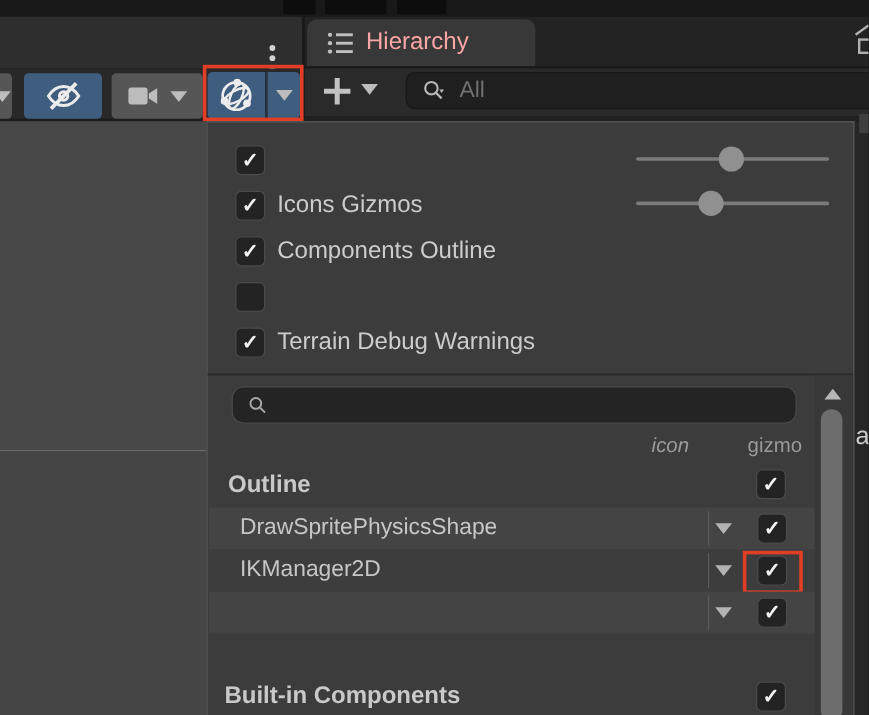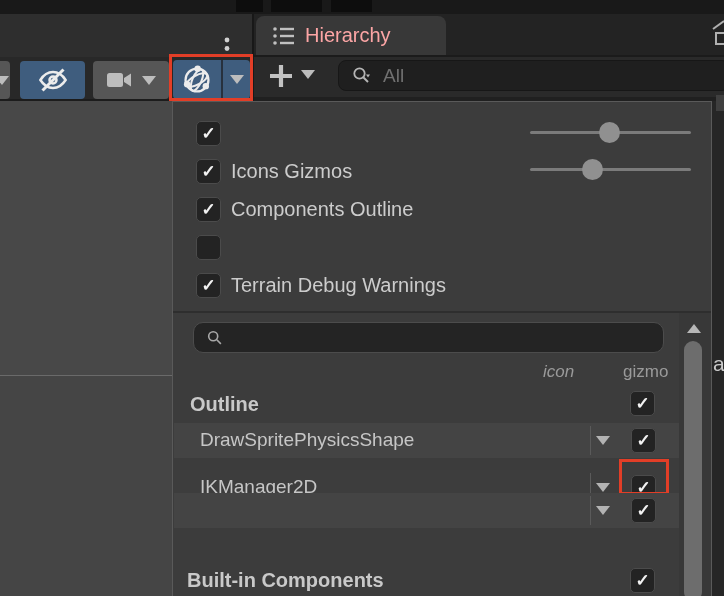--- a/index.html
+++ b/index.html
@@ -277,21 +277,21 @@
 
     <div class="row alt" style="top:321px;">
       <span class="row-label">DrawSpritePhysicsShape</span>
       <div class="row-vdiv"></div>
       <span class="tri sm row-tri"></span>
       <div class="cb row-cb">
           <span>✓</span>
         </div>
     </div>
 
-    <div class="row dark" style="top:356px;margin-top:12px;">
+    <div class="row dark" style="top:356px;">
       <span class="row-label">IKManager2D</span>
       <div class="row-vdiv"></div>
       <span class="tri sm row-tri"></span>
       <div class="cb row-cb">
           <span>✓</span>
         </div>
     </div>
     <div class="abs red-box ik"></div>
 
     <div class="row alt" style="top:391px;">

